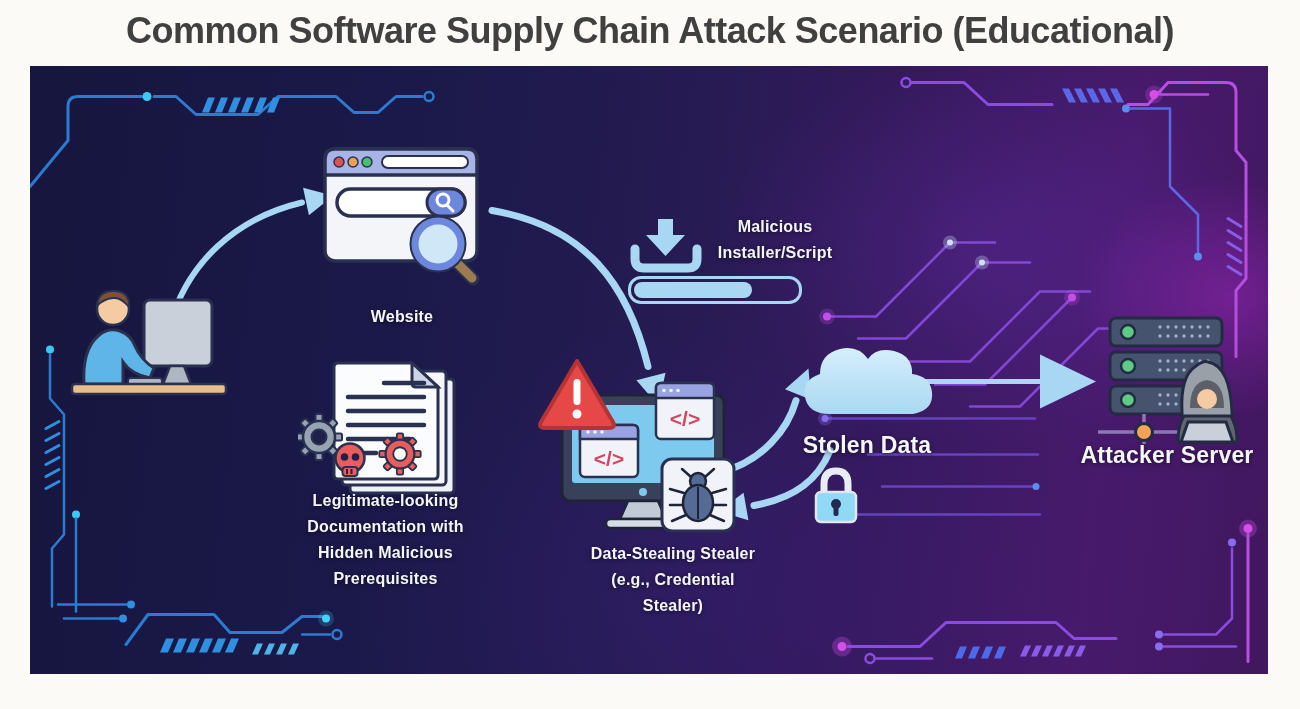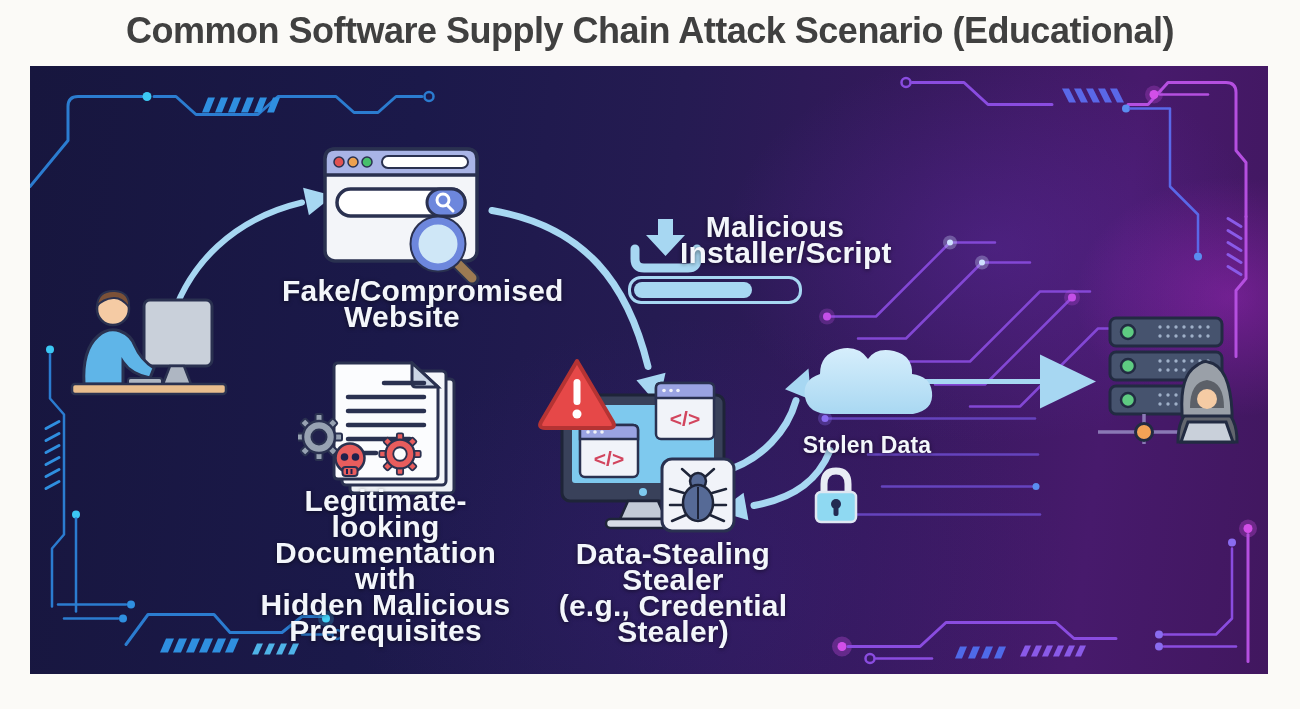--- a/index.html
+++ b/index.html
@@ -11,21 +11,21 @@
     background:
       radial-gradient(260px 200px at 97% 38%, rgba(186,44,214,.38), transparent 60%),
       radial-gradient(420px 300px at 78% 30%, rgba(110,50,190,.30), transparent 65%),
       radial-gradient(520px 380px at 55% 85%, rgba(70,35,150,.22), transparent 70%),
       linear-gradient(97deg,#17163e 0%,#1b194a 30%,#251b52 50%,#35195c 68%,#471a6c 85%,#41175f 100%);}
   .layer{position:absolute;left:0;top:0;width:100%;height:100%;}
   .node{position:absolute;}
   .node-label{position:absolute;text-align:center;color:#f3f6fb;font-weight:700;
     font-size:21px;line-height:26px;letter-spacing:.2px;text-shadow:0 1px 4px rgba(0,0,0,.55);}
   .lbl-lg{font-size:24px;}
-  .lbl-md{font-size:30px;}
+  .lbl-md{font-size:16px;}
   .progress{position:absolute;left:598px;top:210px;width:168px;height:22px;
     border:3px solid #a7d7f2;border-radius:13px;background:transparent;}
   .progress-fill{height:16px;margin:3px;background:#a7d7f2;border-radius:8px;width:70%;}
 </style>
 </head>
 <body>
 
 <div class="page">
   <div class="title">Common Software Supply Chain Attack Scenario (Educational)</div>
 
@@ -219,21 +219,21 @@
         <circle cx="121" cy="54" r="6" fill="none" stroke="#ffffff" stroke-width="3"></circle>
         <path d="M125 59 L131 65" stroke="#ffffff" stroke-width="3" stroke-linecap="round"></path>
         <g>
           <path d="M136 118 L151 133" stroke="#2a3150" stroke-width="13" stroke-linecap="round"></path>
           <path d="M136 118 L150 132" stroke="#9c7a52" stroke-width="9" stroke-linecap="round"></path>
           <circle cx="116" cy="98" r="27" fill="#cfe7f7" stroke="#2a3150" stroke-width="3"></circle>
           <circle cx="116" cy="98" r="23" fill="#cfe7f7" stroke="#6d87dd" stroke-width="7"></circle>
         </g>
       </svg>
       <div class="node-label lbl-md" style="left:-40px;top:132px;width:240px;">
-        <span>Fake/Compromised</span><br>
+        <br>
         <span>Website</span>
       </div>
     </div>
 
     <div class="node" style="left:598px;top:152px;width:76px;height:56px;">
       <svg width="76" height="56" viewBox="0 0 76 56">
         <path d="M30 1 h15 v16 h12 l-19.5 21 -19.5 -21 h12 z" fill="#a7d7f2"></path>
         <path d="M7 31 v10 q0 9 9 9 h44 q9 0 9 -9 v-10" fill="none" stroke="#a7d7f2" stroke-width="9" stroke-linecap="round"></path>
       </svg>
     </div>
@@ -439,16 +439,17 @@
         </g>
         <circle cx="52" cy="116" r="8.5" fill="#f2a356" stroke="#222b42" stroke-width="3"></circle>
         <g>
           <path d="M86 126 Q86 100 100 93 H130 Q145 100 145 126 Z" fill="#62666e" stroke="#222b42" stroke-width="3"></path>
           <path d="M90 96 Q88 60 104 50 Q112 44 116 46 Q138 50 140 96 L140 100 H90 Z" fill="#9aa0a8" stroke="#222b42" stroke-width="3"></path>
           <path d="M98 92 Q98 66 115 64 Q132 66 132 92 Z" fill="#5c6068"></path>
           <circle cx="115" cy="83" r="10" fill="#f5cba4"></circle>
           <path d="M96 106 L134 106 L141 126 L89 126 Z" fill="#c9d0da" stroke="#222b42" stroke-width="3"></path>
         </g>
       </svg>
+      <div class="node-label" style="left:-30px;top:126px;width:210px;font-size:23px;">Attacker Server</div>
     </div>
 
   </div>
 </div>
 
 </body></html>

